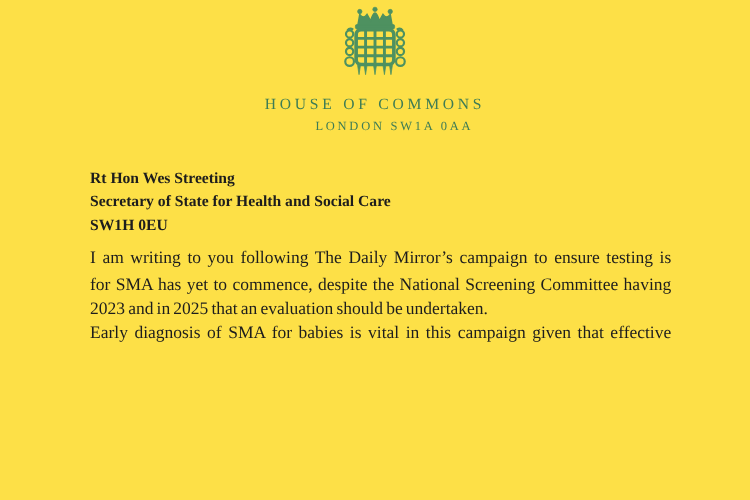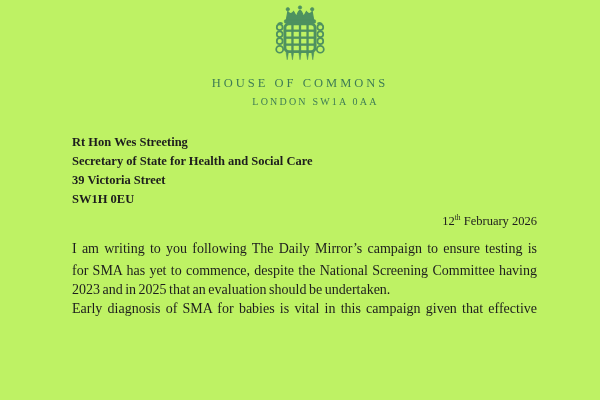--- a/index.html
+++ b/index.html
@@ -3,21 +3,21 @@
 <meta charset="utf-8">
 <style>
   * { box-sizing: border-box; }
   html, body { margin: 0; padding: 0; }
   body {
     width: 600px; height: 400px; overflow: hidden;
     background: #ffffff;
     font-family: "Liberation Serif", "DejaVu Serif", serif;
     color: #1d1d1d;
   }
-  .letter { position: relative; width: 600px; height: 400px; background: #bef264; }
+  .letter { position: relative; width: 600px; height: 400px; background: #fde047; }
 
   
   .letterhead { text-align: center; padding-top: 4px; }
   .crest { display: block; margin: 0 auto; }
   .org-name {
     margin-top: 7px;
     font-size: 12.5px; letter-spacing: 3px; font-weight: 400;
     color: #3e7c55;
   }
   .org-address {
@@ -102,25 +102,23 @@
     </svg>
     <div class="org-name">HOUSE OF COMMONS</div>
     <div class="org-address">LONDON SW1A 0AA</div>
   </div>
 
   <div class="content">
 
     <div class="recipient">
       <div>Rt Hon Wes Streeting</div>
       <div>Secretary of State for Health and Social Care</div>
-      <div>39 Victoria Street</div>
       <div>SW1H 0EU</div>
     </div>
 
-    <div class="date-line"><span>12</span><sup>th</sup><span> February 2026</span></div>
 
 
     <div class="para para-1">
       <div class="jline">I am writing to you following The Daily Mirror’s campaign to ensure testing is available for</div>
     </div>
 
     <div class="para para-2">
       <div class="jline">for SMA has yet to commence, despite the National Screening Committee having indicated in</div>
       <div class="jlast">2023 and in 2025 that an evaluation should be undertaken.</div>
     </div>

